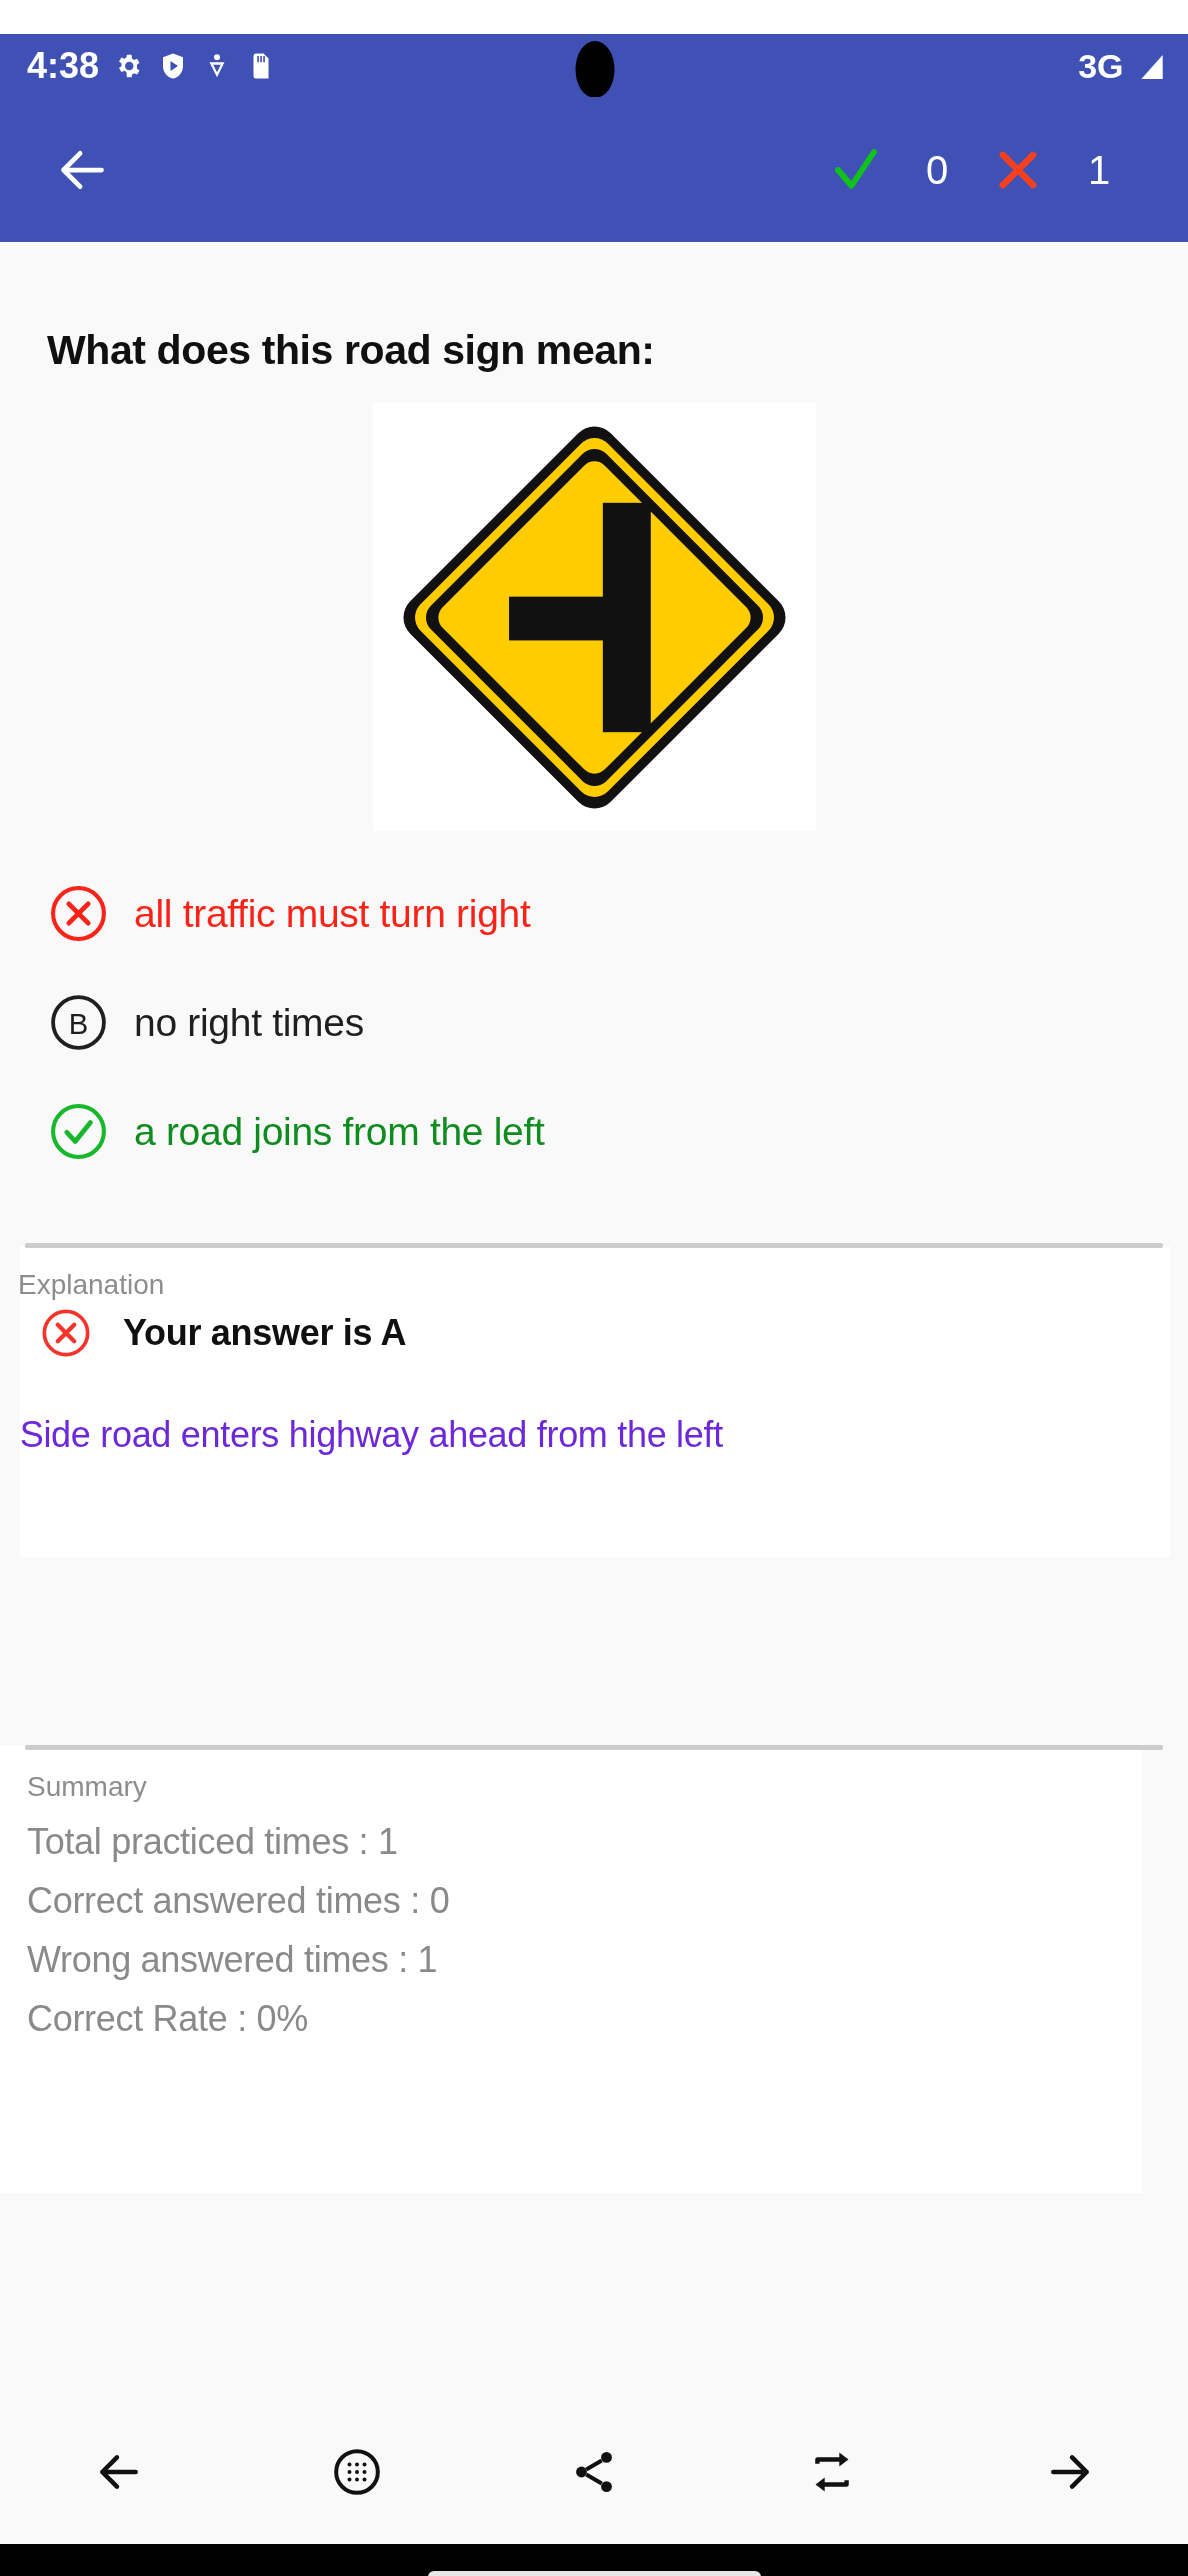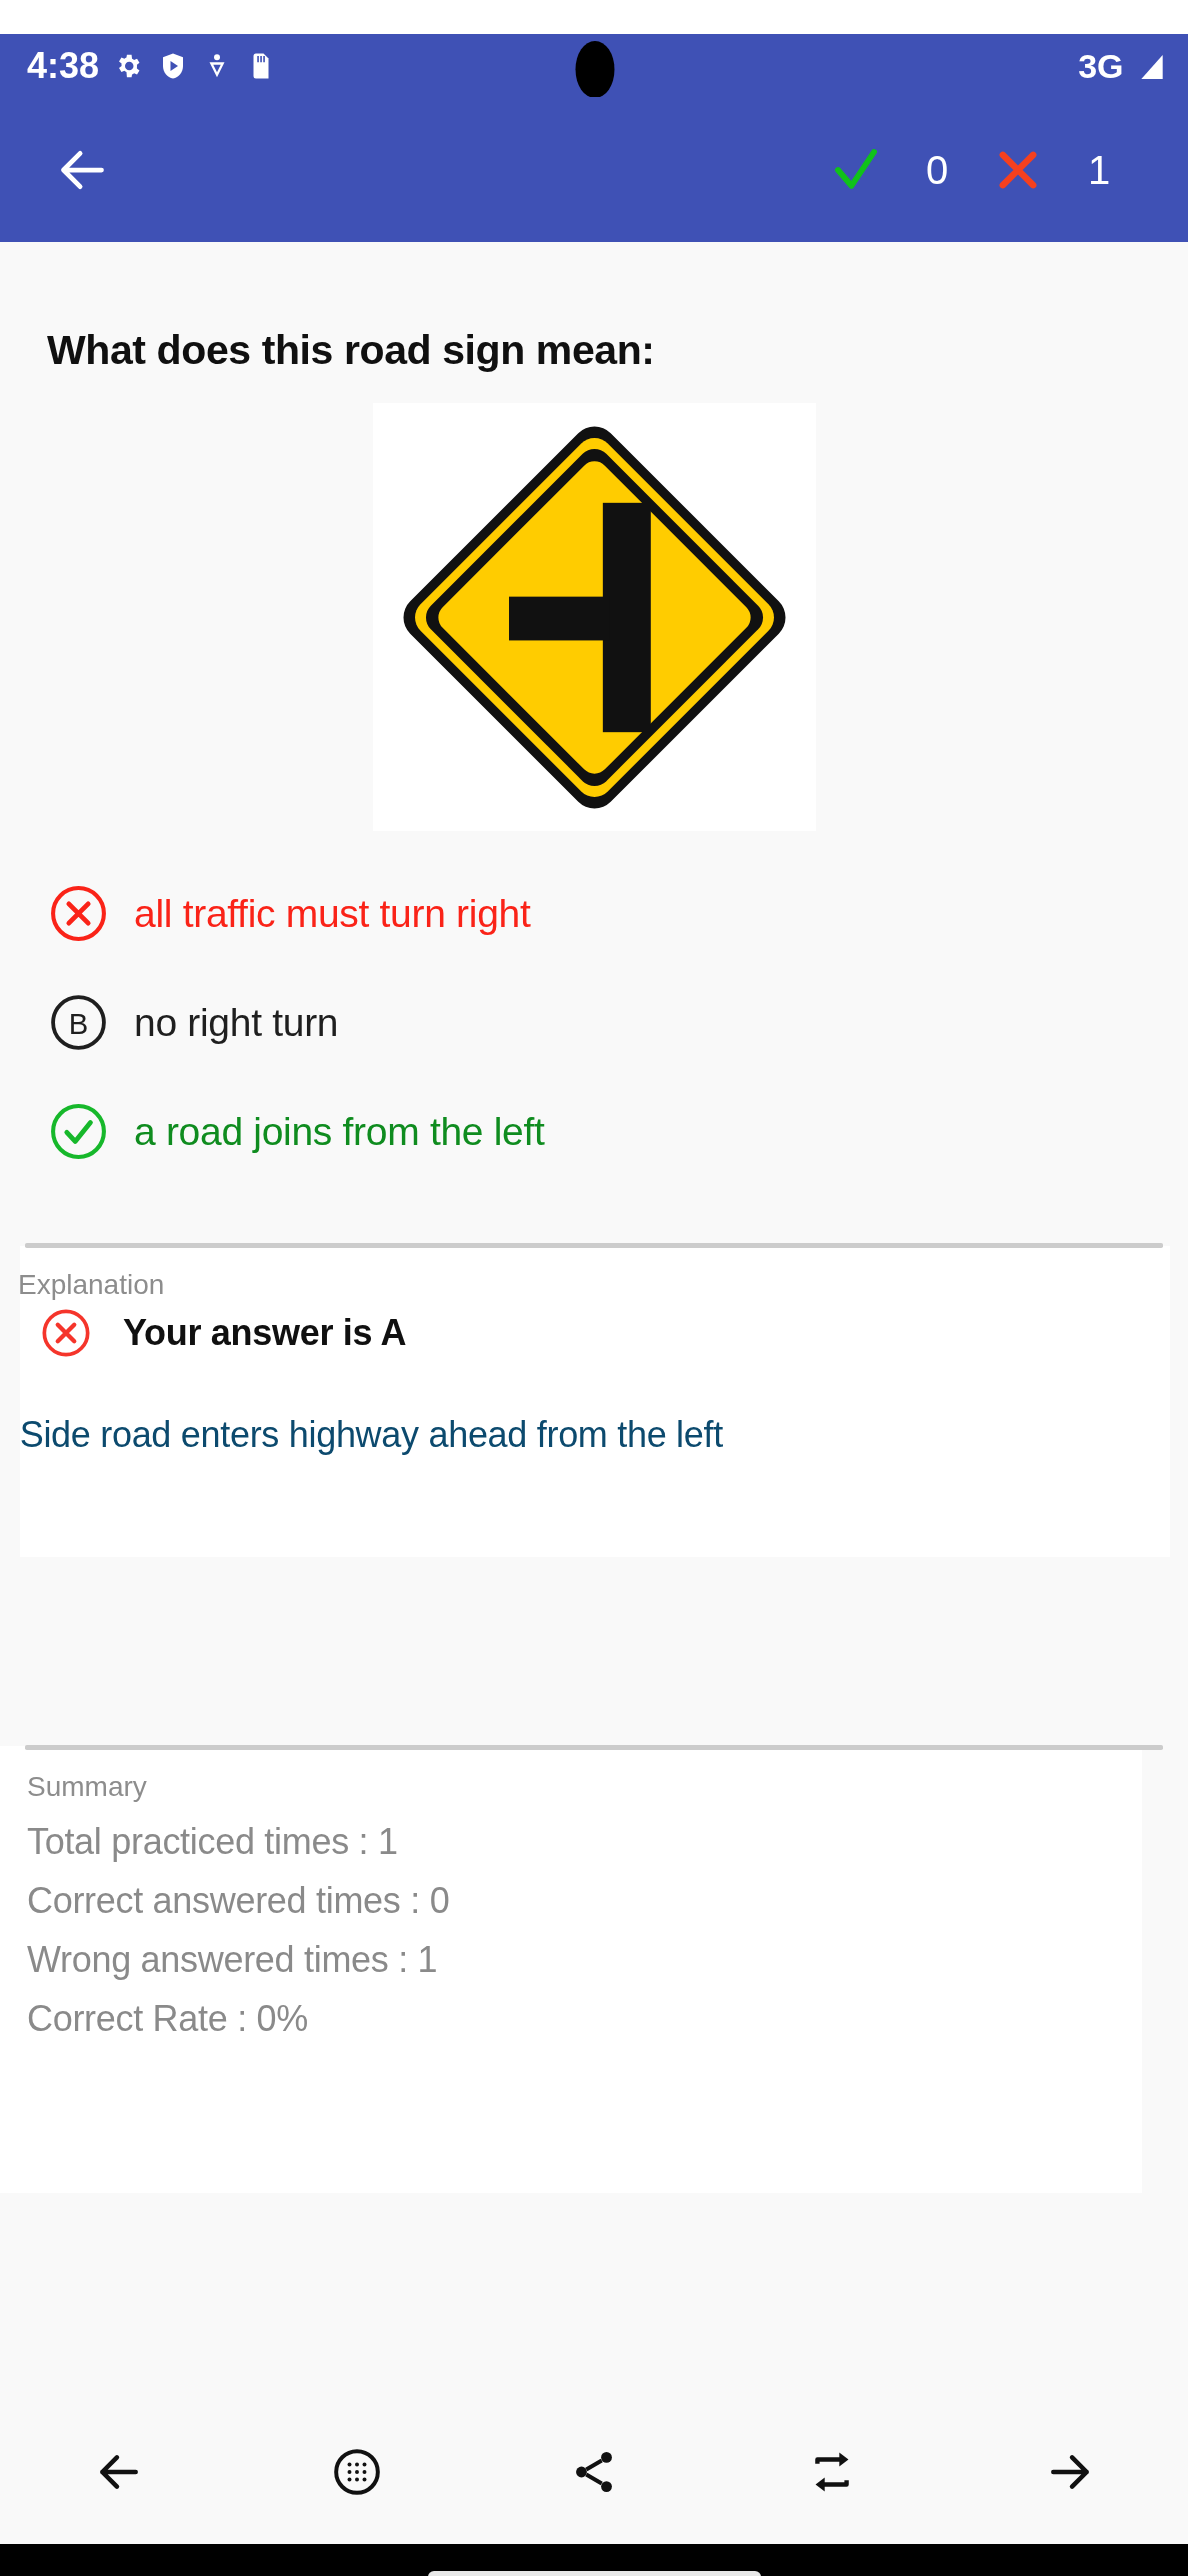--- a/index.html
+++ b/index.html
@@ -112,21 +112,21 @@
     display:flex; align-items:center; justify-content:center;
     margin-right:18px;
   }
   .ans-text{ font-size:36px; font-weight:700; color:#101010; letter-spacing:-0.3px; }
 
   #your-answer-row{ left:38px; top:1063px;gap:12px; }
   #correct-answer-row{ left:38px; top:1114px; }
 
   .explanation-body{
     position:absolute; left:19.7px; top:1172px;
-    font-size:36px; color:#0c4a6e; letter-spacing:-0.3px;
+    font-size:36px; color:#6d28d9; letter-spacing:-0.3px;
   }
 
   
   #summary-card{ left:0px; top:1504px; width:1142px; height:447px; }
   #summary-divider{ left:25px; top:1503px; width:1138px; }
   #summary-label{ left:27px; top:1529px; }
 
   .summary-list{ position:absolute; left:27px; top:1570px; width:1073px; }
   .summary-item{
     height:59px; display:flex; align-items:center;
@@ -253,21 +253,21 @@
         <span class="opt-text">all traffic must turn right</span>
       </div>
 
       <div class="option opt-plain">
         <span class="opt-badge">
           <svg viewBox="0 0 24 24" width="61" height="61">
             <circle cx="12" cy="12" r="10" fill="none" stroke="#1f1f1f" stroke-width="1.5"></circle>
             <text x="12" y="16.6" font-family="Liberation Sans, sans-serif" font-size="11.5" fill="#1f1f1f" text-anchor="middle">B</text>
           </svg>
         </span>
-        <span class="opt-text">no right turn</span>
+        <span class="opt-text">no right times</span>
       </div>
 
       <div class="option opt-right">
         <span class="opt-badge">
           <svg viewBox="0 0 24 24" width="61" height="61">
             <circle cx="12" cy="12" r="10" fill="none" stroke="#17b82b" stroke-width="1.6"></circle>
             <path fill="none" stroke="#17b82b" stroke-width="1.9" stroke-linecap="round" stroke-linejoin="round" d="m7.4 12.3 3.3 3.6 6-7.4"></path>
           </svg>
         </span>
         <span class="opt-text">a road joins from the left</span>

